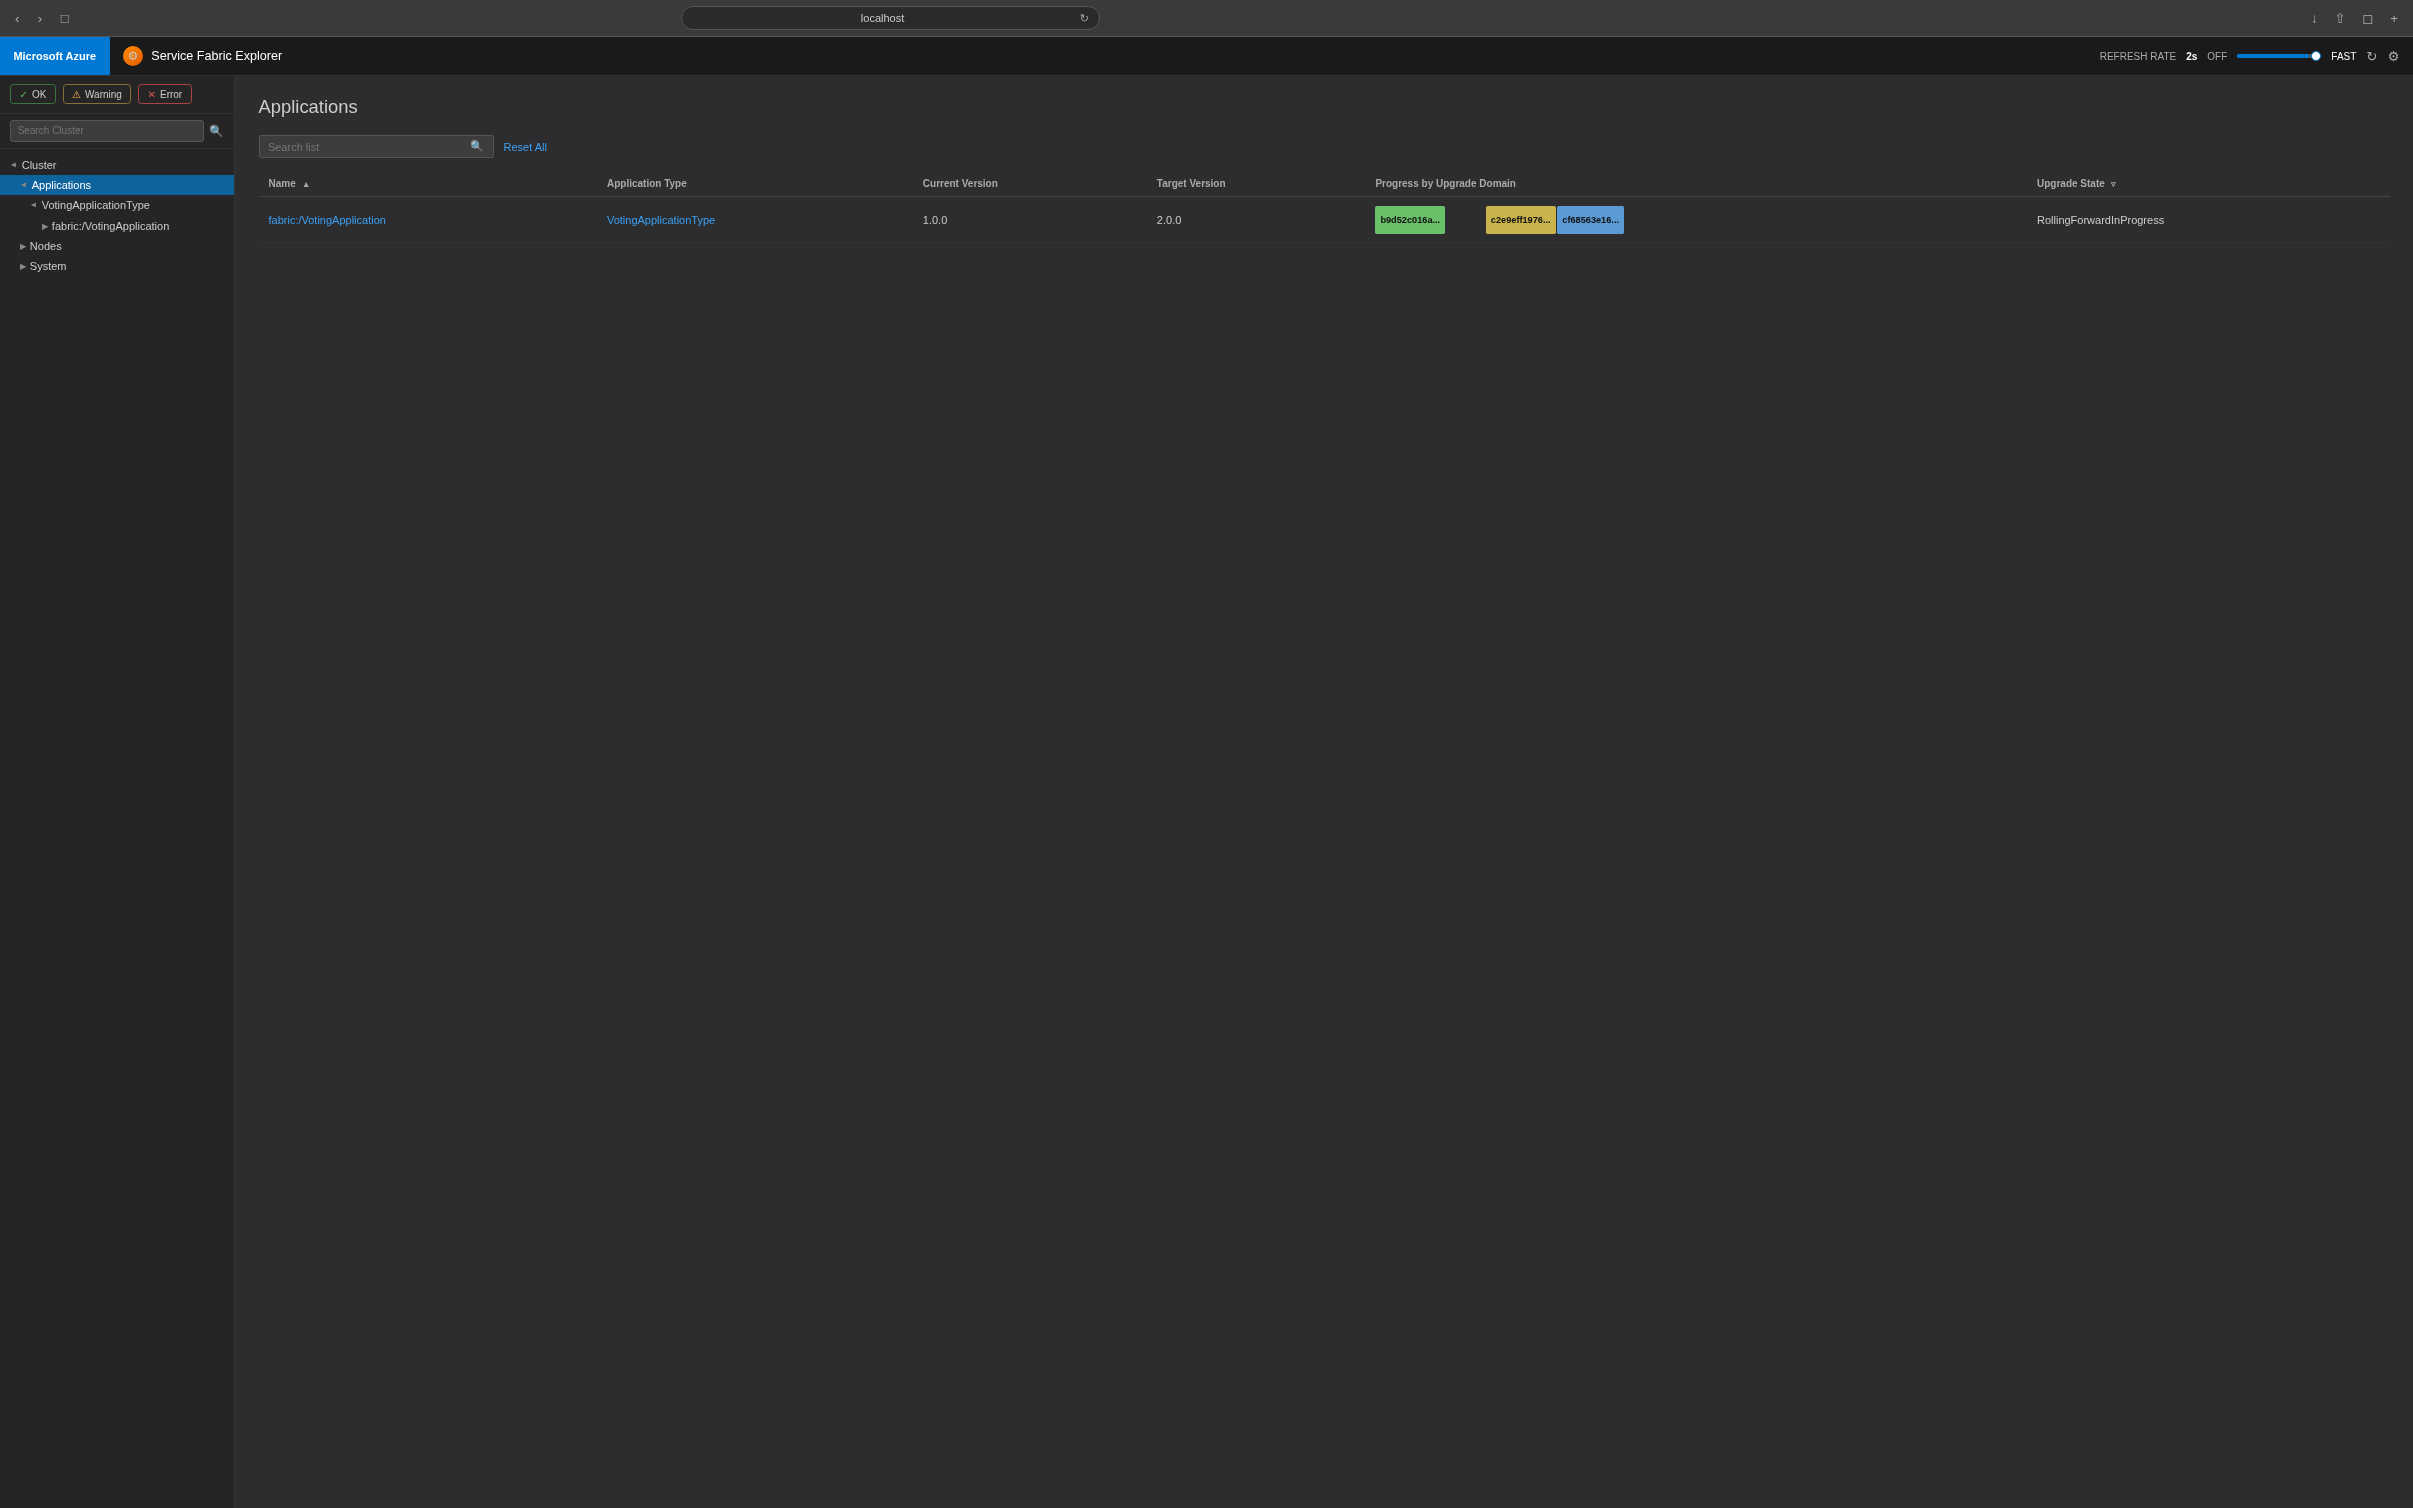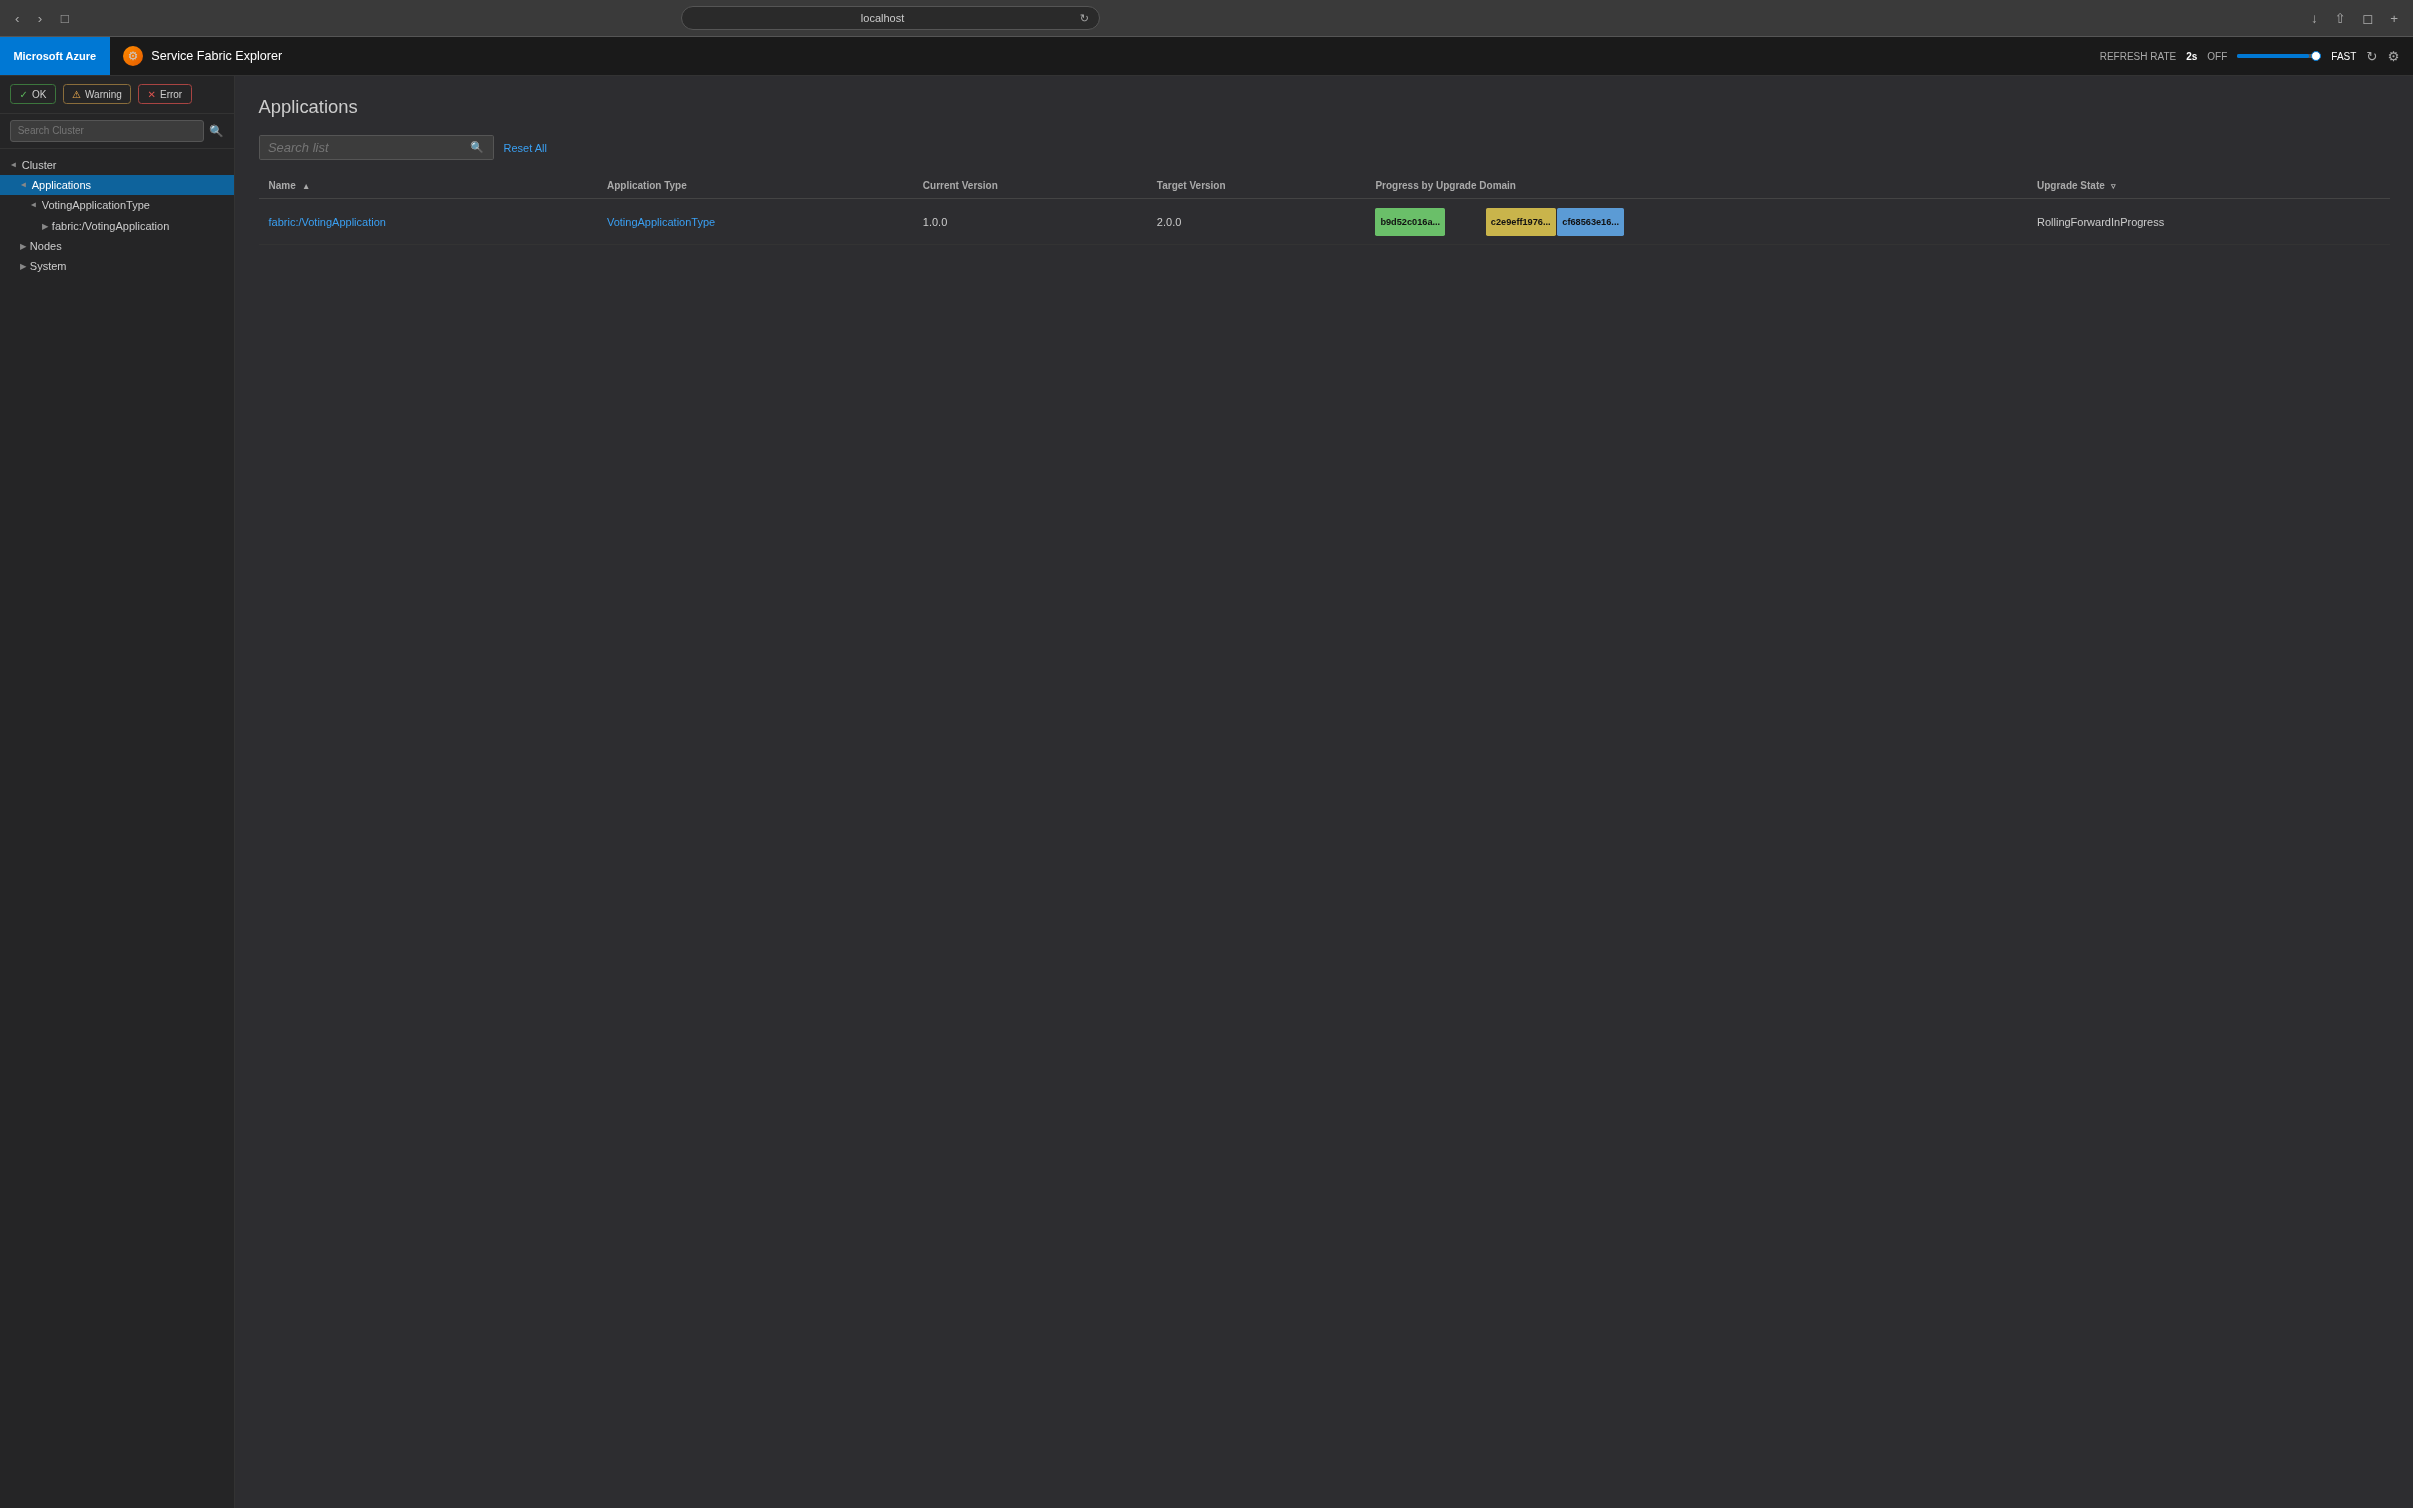--- a/index.html
+++ b/index.html
@@ -302,21 +302,21 @@
         </div>
       </div>
     </div>
 
     <div class="content-area">
       <h1 class="page-title">Applications</h1>
 
 
       <div class="filter-bar">
         <div class="list-search">
-          <input type="text" style="background: none; border: none; color: rgb(204, 204, 204); font-size: 13px; outline: none; flex: 1 1 0%; width: 184px; font-style: italic;" placeholder="Search list">
+          <input type="text" style="background: none; border: none; color: rgb(204, 204, 204); font-size: 11px; outline: none; flex: 1 1 0%; width: 184px;" placeholder="Search list">
           <span style="color:#888;">🔍</span>
         </div>
         <a class="reset-all">Reset All</a>
       </div>
 
       <table class="data-table">
         <thead>
           <tr>
             <th style="cursor:pointer;">
               Name <span class="sort-icon">▲</span>

